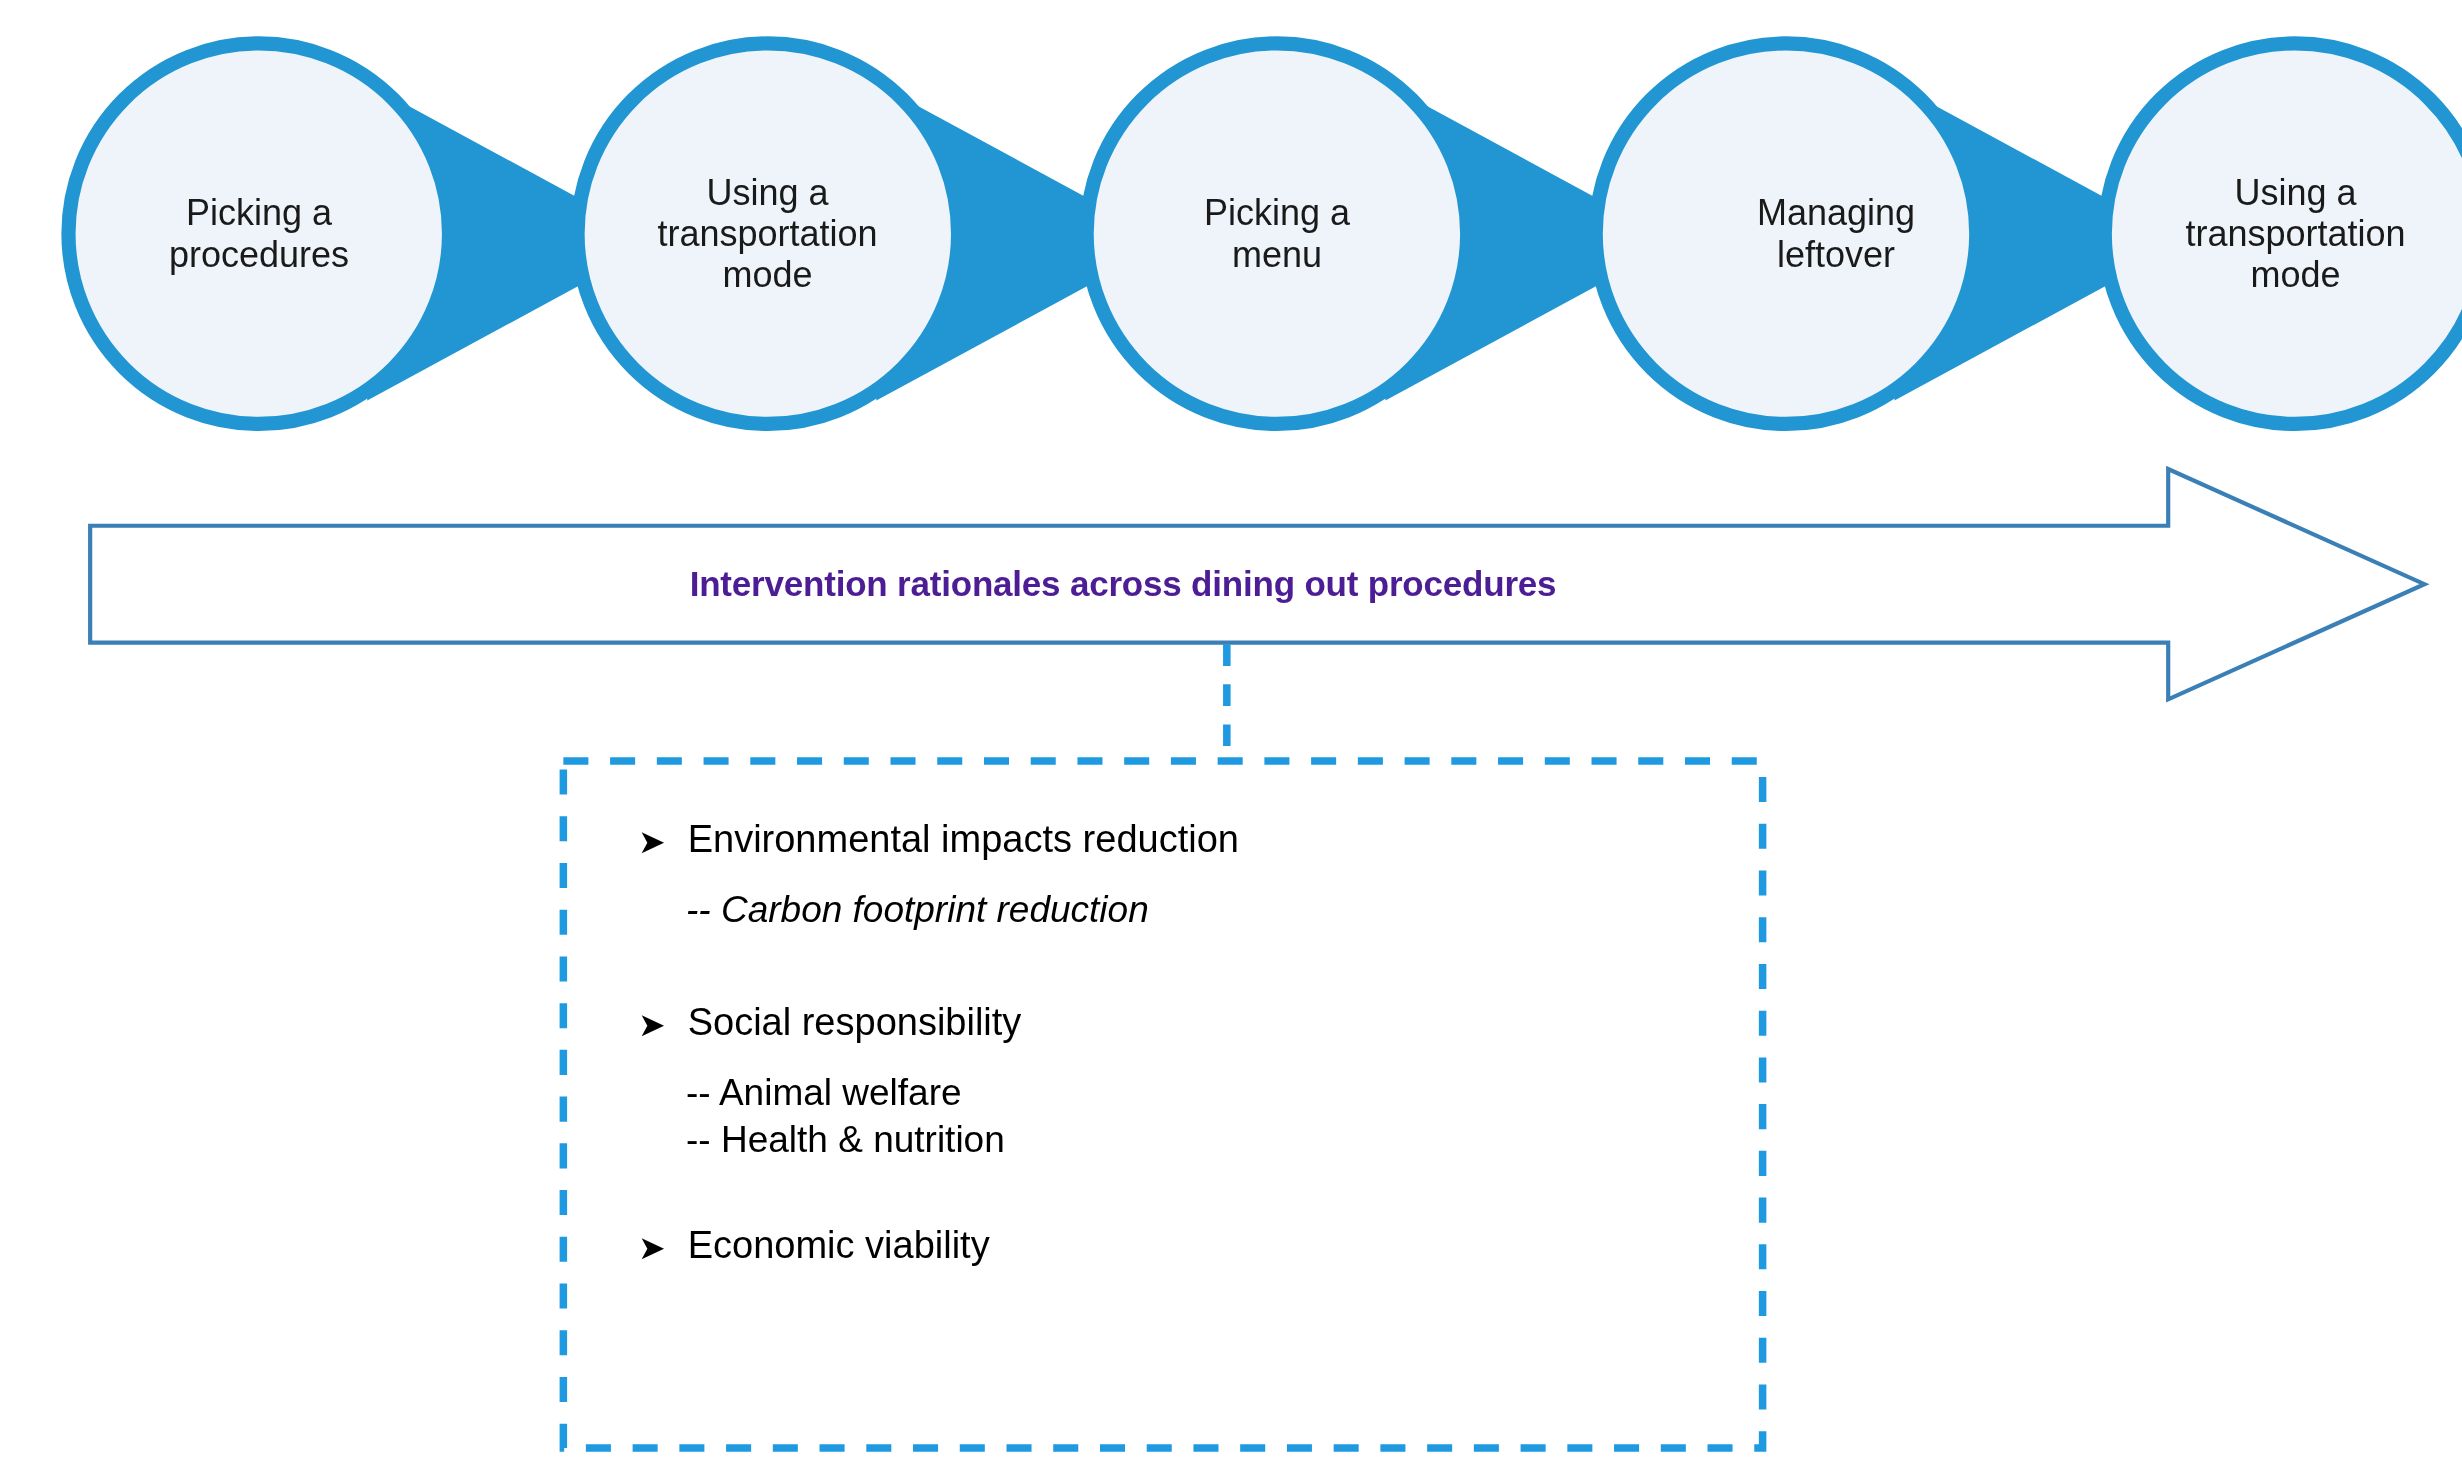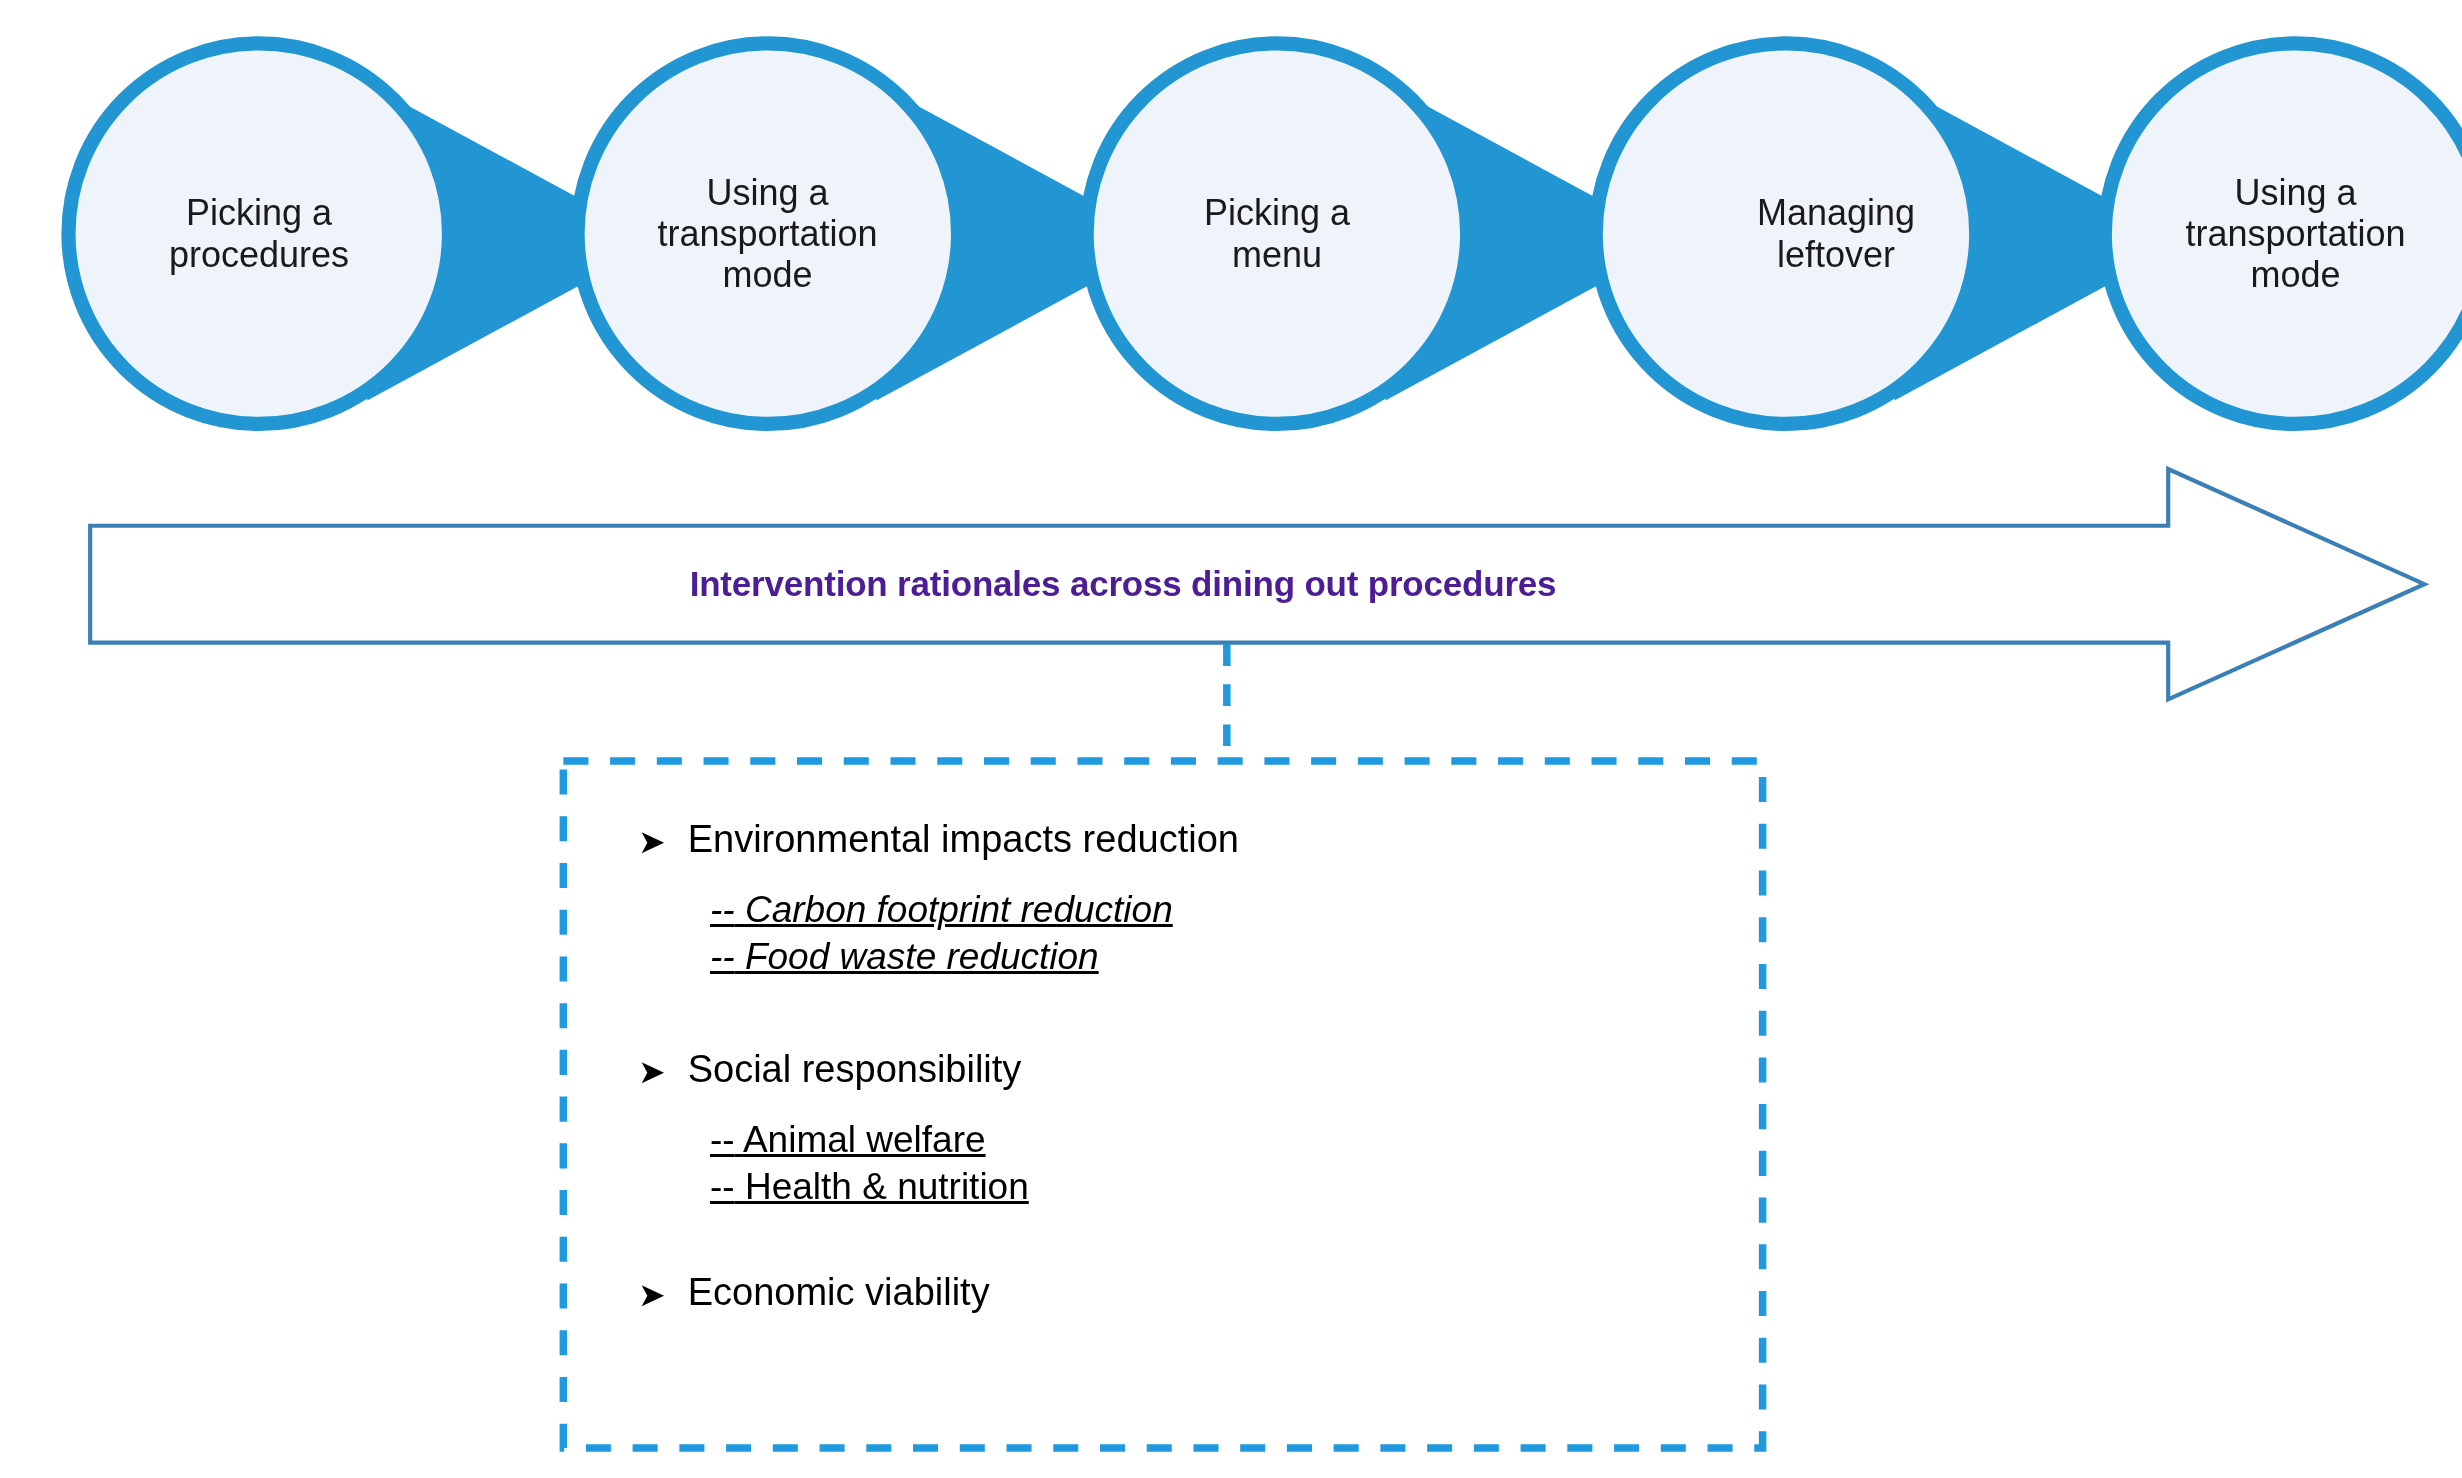--- a/index.html
+++ b/index.html
@@ -44,22 +44,21 @@
     display:flex;align-items:flex-start;gap:22px;
     margin-bottom:25px;
   }
   .b-arrow{
     font-size:33px;line-height:1.2;color:#000;
     transform:translateY(2.5px);
     font-family:"DejaVu Sans",sans-serif;
   }
   .b-sub{
     font-size:37px;line-height:1.28;
-    margin-left:72px;
-    text-decoration:underline;
+    margin-left:48px;
   }
   .b-sub.ital{font-style:italic;}
   .spacer-lg{height:62px;}
   .spacer-md{height:55px;}
 </style>
 </head>
 <body>
 
 <div id="stage">
 
@@ -113,24 +112,20 @@
 
     <div class="b-group">
       <div class="b-main">
         <span class="b-arrow">➤</span>
         <span>Environmental impacts reduction</span>
       </div>
       <div class="b-sub ital">
         <span>--</span>
         <span>Carbon footprint reduction</span>
       </div>
-      <div class="b-sub ital">
-        <span>--</span>
-        <span>Food waste reduction</span>
-      </div>
     </div>
 
     <div class="spacer-lg"></div>
 
     <div class="b-group">
       <div class="b-main">
         <span class="b-arrow">➤</span>
         <span>Social responsibility</span>
       </div>
       <div class="b-sub">

